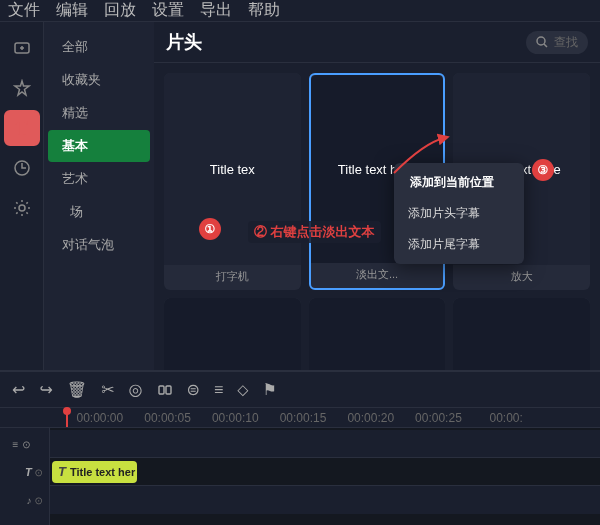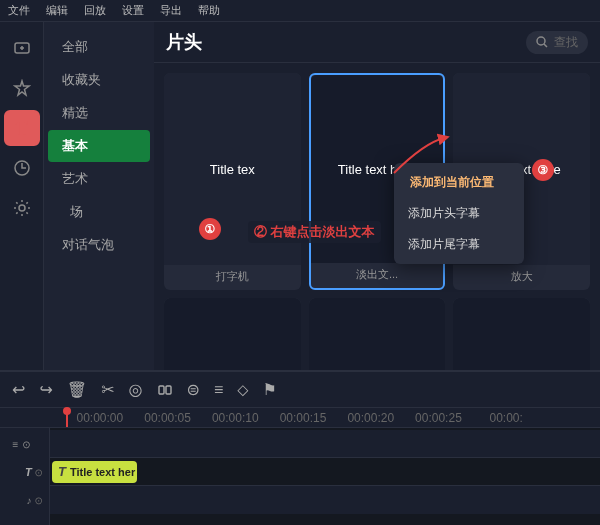--- a/index.html
+++ b/index.html
@@ -14,21 +14,21 @@
     }
 
     
     .menubar {
       background: #1a1f2e;
       height: 22px;
       display: flex;
       align-items: center;
       padding: 0 8px;
       gap: 16px;
-      font-size: 11px;
+      font-size: 16px;
       color: #bbb;
       border-bottom: 1px solid #2a2f3e;
     }
     .menubar span {
       cursor: pointer;
     }
 
     
     .main-layout {
       display: flex;
@@ -175,21 +175,21 @@
       padding: 4px 0;
       font-size: 12px;
     }
     .context-menu-item {
       padding: 7px 14px;
       cursor: pointer;
       color: #ddd;
       white-space: nowrap;
     }
     .context-menu-item.top {
-      color: #fdba74;
+      color: #ffffff;
       font-weight: bold;
       padding-left: 16px;
     }
 
     
     .bubble {
       position: absolute;
       width: 22px;
       height: 22px;
       border-radius: 50%;

